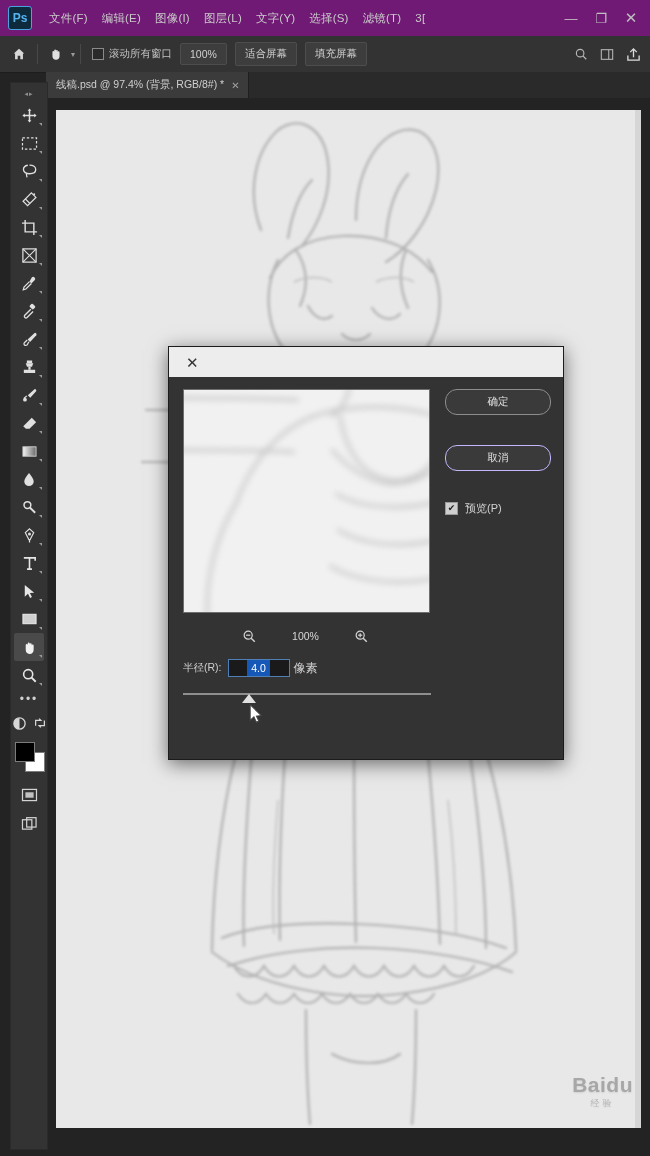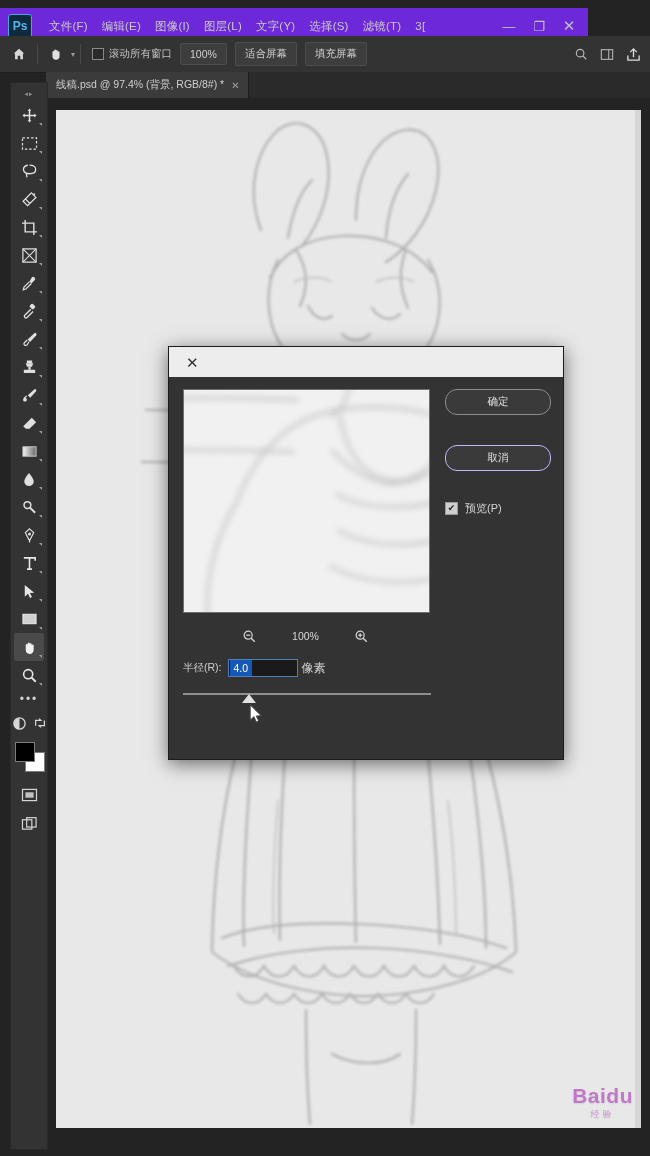--- a/index.html
+++ b/index.html
@@ -5,22 +5,22 @@
   html,body{margin:0;padding:0;background:#1b1b1b;}
   body{
     width:650px;height:1156px;position:relative;overflow:hidden;
     font-family:"Liberation Sans","DejaVu Sans",sans-serif;
     color:#cfcfcf;-webkit-font-smoothing:antialiased;
   }
   #app{position:absolute;inset:0;background:#232323;}
 
   
   .menubar{
-    position:absolute;left:0;top:8px;width:588px;height:36px;
-    background:#6d28d9;display:flex;align-items:center;
+    position:absolute;left:0;top:0;width:650px;height:36px;
+    background:#701a75;display:flex;align-items:center;
     border-bottom:1px solid #1e1e1e;
   }
   .ps-logo{
     width:22px;height:22px;margin-left:8px;margin-right:10px;
     border:1px solid #4aa3e0;border-radius:3px;background:#0d2b3d;
     color:#55b3f0;font-size:12px;font-weight:bold;
     display:flex;align-items:center;justify-content:center;flex:none;
   }
   .menu-item{
     font-size:11.5px;color:#c9c9c9;padding:4px 7px;white-space:nowrap;
@@ -97,21 +97,21 @@
   .canvas-wrap{
     position:absolute;left:56px;top:110px;width:585px;height:1018px;
     background:#e8e8e8;overflow:hidden;
   }
   .artwork{position:absolute;inset:0;filter:blur(1.4px);opacity:.62;}
   .artwork svg{display:block;width:100%;height:100%;}
   .canvas-scroll-v{
     position:absolute;right:0;top:0;width:6px;height:1018px;background:#d6d6d6;
   }
   .watermark{
-    position:absolute;right:8px;bottom:7px;font-size:21px;color:#a21caf;
+    position:absolute;right:8px;bottom:18px;font-size:21px;color:#737373;
     opacity:.55;font-weight:bold;letter-spacing:.5px;text-shadow:0 1px 2px rgba(0,0,0,.18);
   }
   .watermark small{font-size:9px;display:block;text-align:center;opacity:.8;font-weight:normal;letter-spacing:3px;}
 
   
   .statusbar{
     position:absolute;left:46px;bottom:0;width:604px;height:22px;background:#2b2b2b;
     display:flex;align-items:center;font-size:9.5px;color:#bdbdbd;gap:0;
     border-top:1px solid #1e1e1e;
   }
@@ -145,22 +145,22 @@
   }
   .zbtn{width:18px;height:18px;display:flex;align-items:center;justify-content:center;color:#d4d4d4;}
   .zpct{font-size:10.5px;color:#d8d8d8;}
 
   .radrow{
     position:absolute;left:14px;top:280px;width:252px;height:22px;
     display:flex;align-items:center;
   }
   .rad-label{font-size:10.5px;color:#cfcfcf;margin-right:6px;white-space:nowrap;}
   .rad-input{
-    width:70px;height:18px;background:#1a1a1a;border:1px solid #4f7fb5;
-    display:flex;align-items:center;box-sizing:border-box;
+    width:62px;height:18px;background:#1a1a1a;border:1px solid #4f7fb5;
+    display:flex;align-items:center;box-sizing:border-box;justify-content:center;
   }
   .rad-val{
     background:#1658b8;color:#ffffff;font-size:10.5px;padding:1px 4px;margin:1px;
     line-height:14px;
   }
   .rad-unit{font-size:12px;color:#cfcfcf;margin-left:4px;}
 
   .sliderrow{position:absolute;left:14px;top:310px;width:248px;height:26px;}
   .slider-track{position:absolute;left:0;top:6px;width:248px;height:2px;background:#8f8f8f;}
   .slider-thumb{

